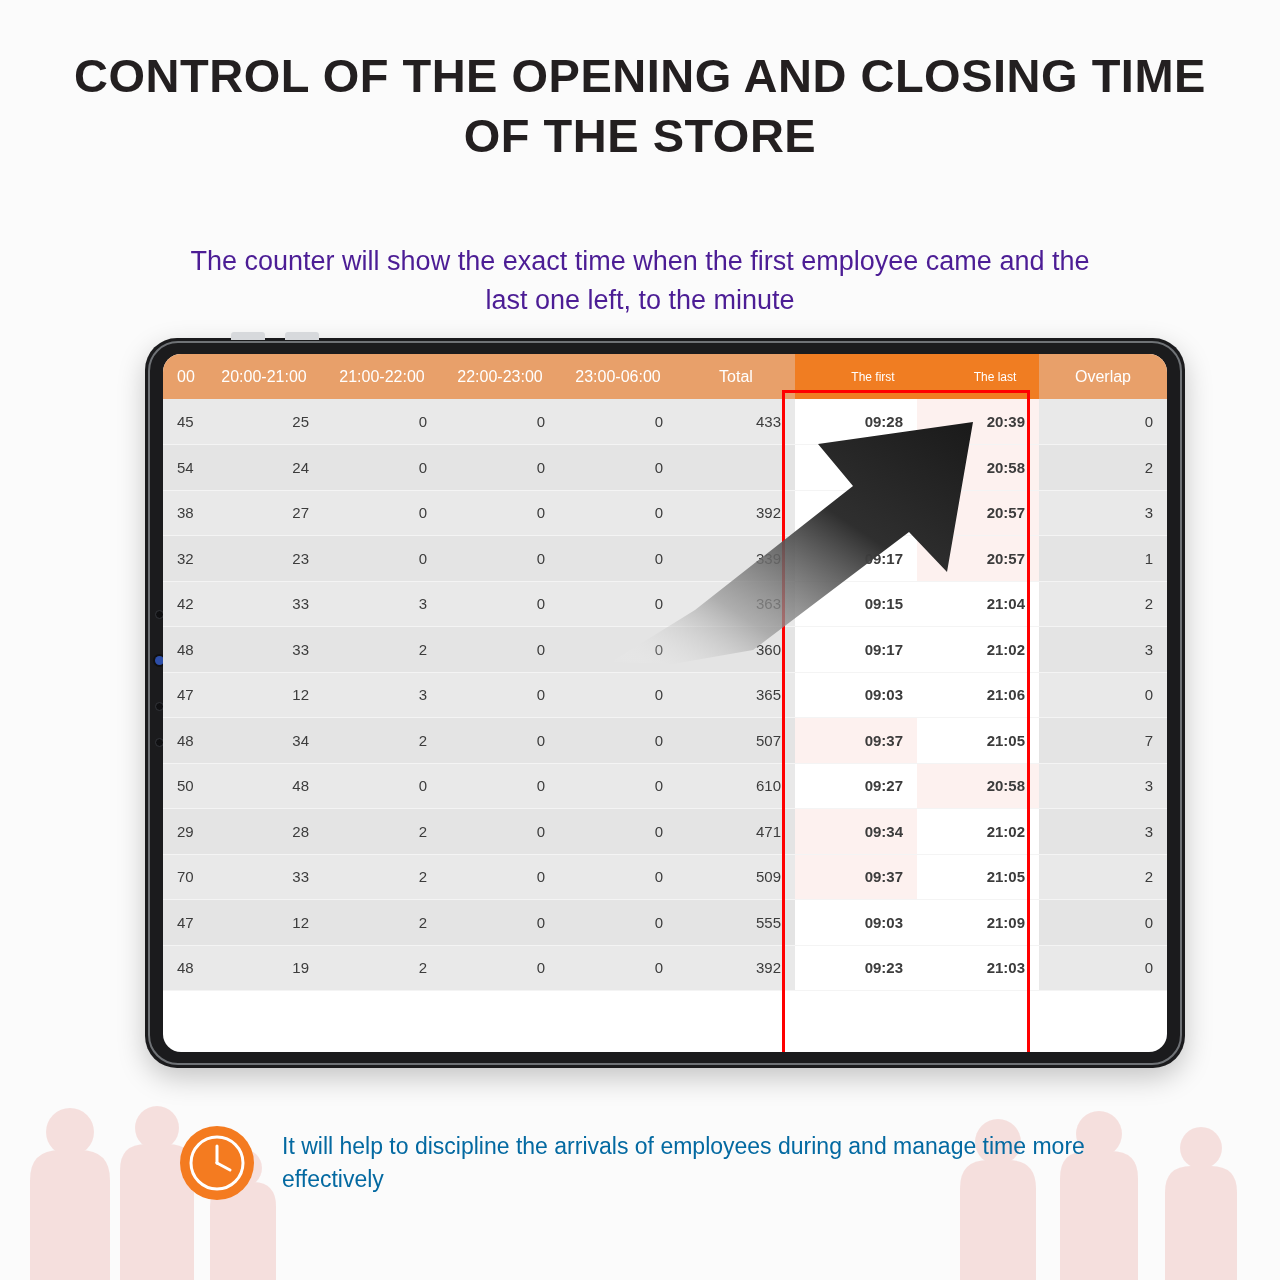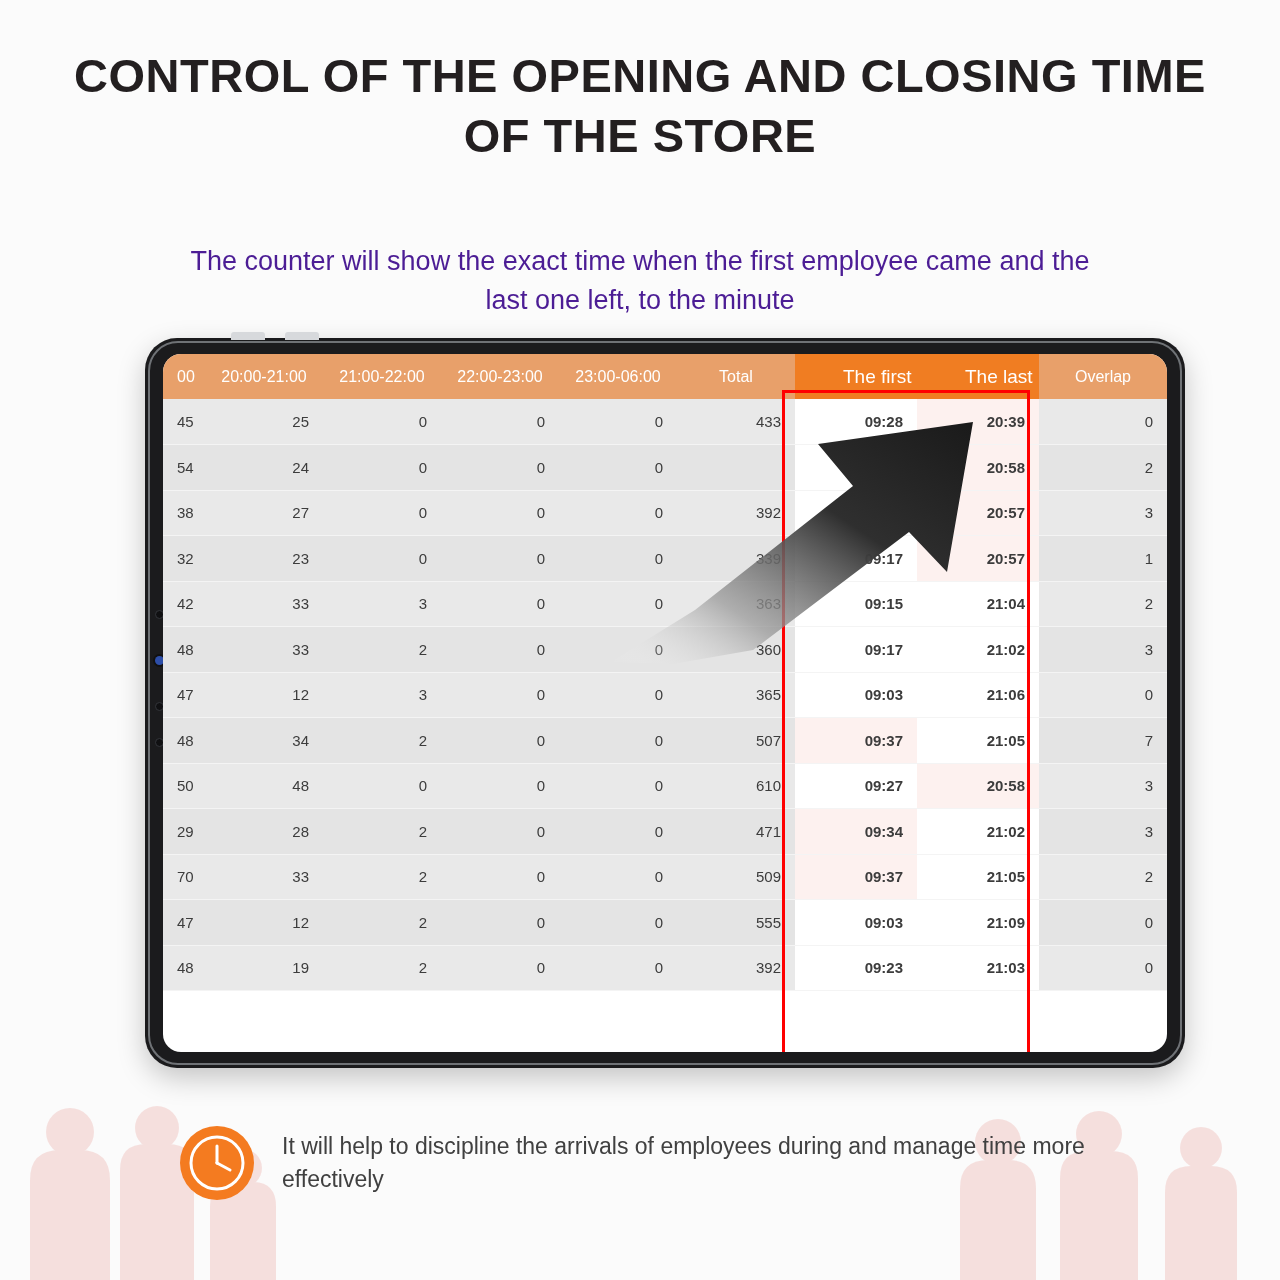--- a/index.html
+++ b/index.html
@@ -114,21 +114,21 @@
     color: #ffffff;
     font-weight: 400;
     font-size: 16px;
     height: 45px;
     padding: 0 14px;
     text-align: center;
     white-space: nowrap;
   }
   table.grid thead th.hl {
     background: #f07d22;
-    font-size: 19px;
+    font-size: 12px;
     padding-left: 48px;
   }
   table.grid tbody td {
     height: 45.5px;
     padding: 0 14px;
     text-align: right;
     background: #e9e9e9;
     border-bottom: 1px solid #f4f4f4;
     font-size: 15px;
     color: #3c3c3c;
@@ -184,21 +184,21 @@
   .clock-badge {
     width: 74px; height: 74px;
     border-radius: 50%;
     background: #f47b20;
     flex: 0 0 74px;
     position: relative;
   }
   .footer-text {
     font-size: 23px;
     line-height: 1.42;
-    color: #404040;
+    color: #0369a1;
   }
 </style>
 </head>
 <body>
 
 <div class="page">
 
   <div class="headline">CONTROL OF THE OPENING AND CLOSING TIME OF THE STORE</div>
   <div class="subhead">The counter will show the exact time when the first employee came and the last one left, to the minute</div>
 

